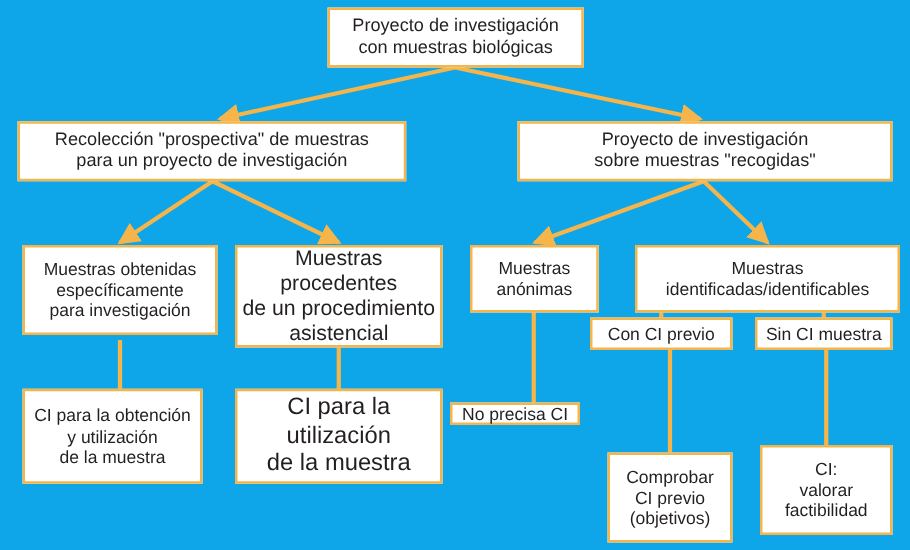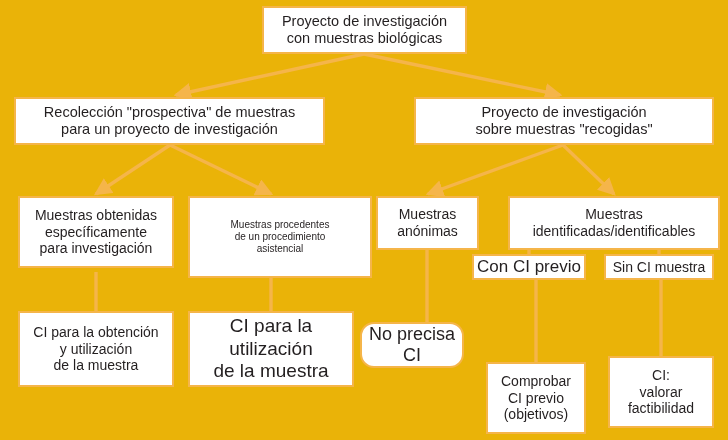--- a/index.html
+++ b/index.html
@@ -4,21 +4,21 @@
 <style>
   html, body {
     margin: 0;
     padding: 0;
     background: #ffffff;
   }
   #canvas {
     position: relative;
     width: 728px;
     height: 440px;
-    background: #eab308;
+    background: #0ea5e9;
     font-family: "Liberation Sans", sans-serif;
     overflow: hidden;
   }
   .edges {
     position: absolute;
     left: 0;
     top: 0;
     width: 728px;
     height: 440px;
     pointer-events: none;
@@ -34,28 +34,28 @@
     text-align: center;
     color: #231f20;
     line-height: 1.18;
     white-space: pre-line;
     z-index: 2;
   }
   .n-root      { left:262px; top:6px;   width:205px; height:48px;  font-size:14.5px; }
   .n-prosp     { left:14px;  top:97px;  width:311px; height:48px;  font-size:14.5px; }
   .n-recog     { left:414px; top:97px;  width:300px; height:48px;  font-size:14.5px; }
   .n-espec     { left:18px;  top:196px; width:156px; height:72px;  font-size:14px; }
-  .n-asist     { left:188px; top:196px; width:184px; height:82px;  font-size:10px; }
+  .n-asist     { left:188px; top:196px; width:166px; height:82px;  font-size:17px; }
   .n-anon      { left:376px; top:196px; width:103px; height:54px;  font-size:14px; }
   .n-ident     { left:508px; top:196px; width:212px; height:54px;  font-size:14px; }
-  .n-conci     { left:472px; top:254px; width:114px; height:26px;  font-size:17px; }
+  .n-conci     { left:472px; top:254px; width:114px; height:26px;  font-size:14px; }
   .n-sinci     { left:604px; top:254px; width:110px; height:26px;  font-size:14px; }
-  .n-ciobt     { left:18px;  top:311px; width:156px; height:76px;  font-size:14px; }
+  .n-ciobt     { left:18px;  top:311px; width:144px; height:76px;  font-size:14px; }
   .n-ciutil    { left:188px; top:311px; width:166px; height:76px;  font-size:19px; }
-  .n-noprec    { left:360px; top:322px; width:104px; height:46px;  font-size:18px;border-radius:14px; }
+  .n-noprec    { left:360px; top:322px; width:104px; height:18px;  font-size:14px; }
   .n-comprob   { left:486px; top:362px; width:100px; height:72px;  font-size:14px; }
   .n-factib    { left:608px; top:356px; width:106px; height:72px;  font-size:14px; }
 </style>
 </head>
 <body>
 
 <div id="canvas">
 
   <svg class="edges" viewBox="0 0 728 440" xmlns="http://www.w3.org/2000/svg">
     <defs>

